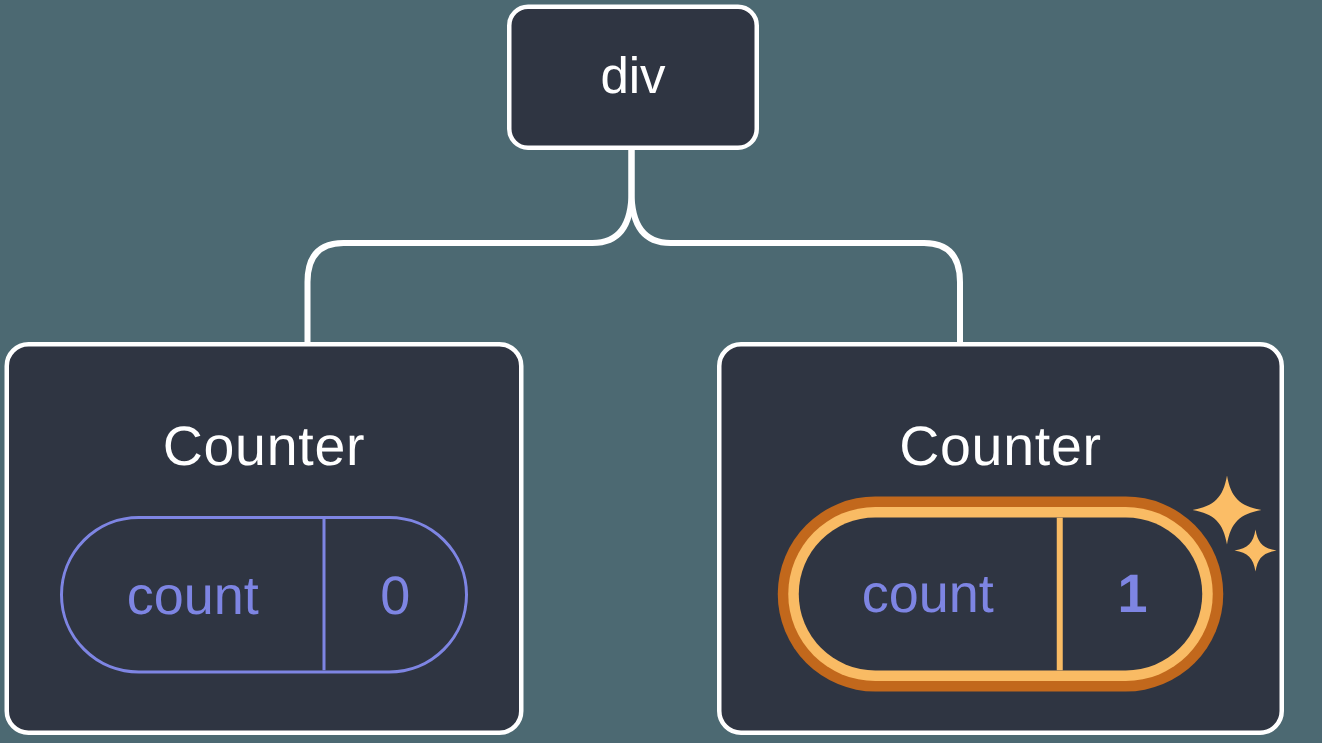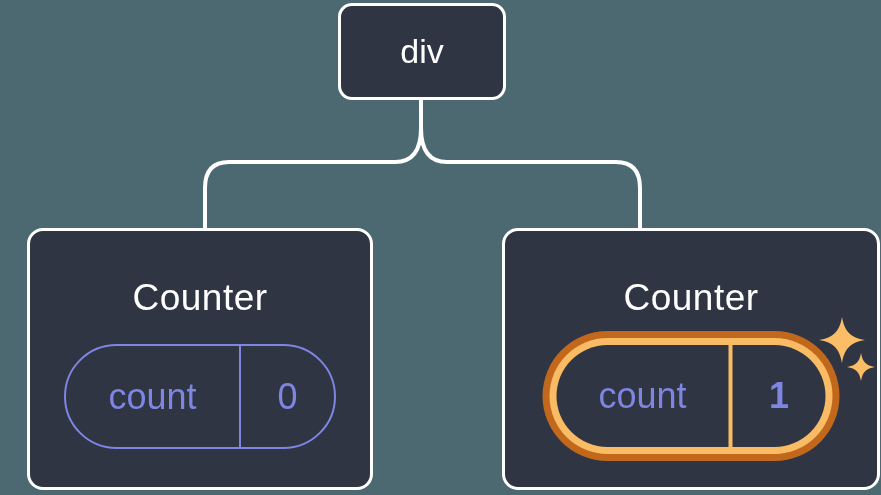--- a/index.html
+++ b/index.html
@@ -53,21 +53,20 @@
   }
 
   
   .card {
     position: absolute;
     top: 228px; height: 262px;
     background: var(--box-fill);
     border: 3px solid var(--box-border);
     border-radius: 16px;
     z-index: 2;
-    margin-left: 24px;
   }
   .card-left  { left: 3px;   width: 346px; }
   .card-right { left: 478px; width: 378px; }
 
   .card-title {
     position: absolute;
     top: 46px; left: 0;
     width: 100%;
     text-align: center;
     color: var(--text-primary);

